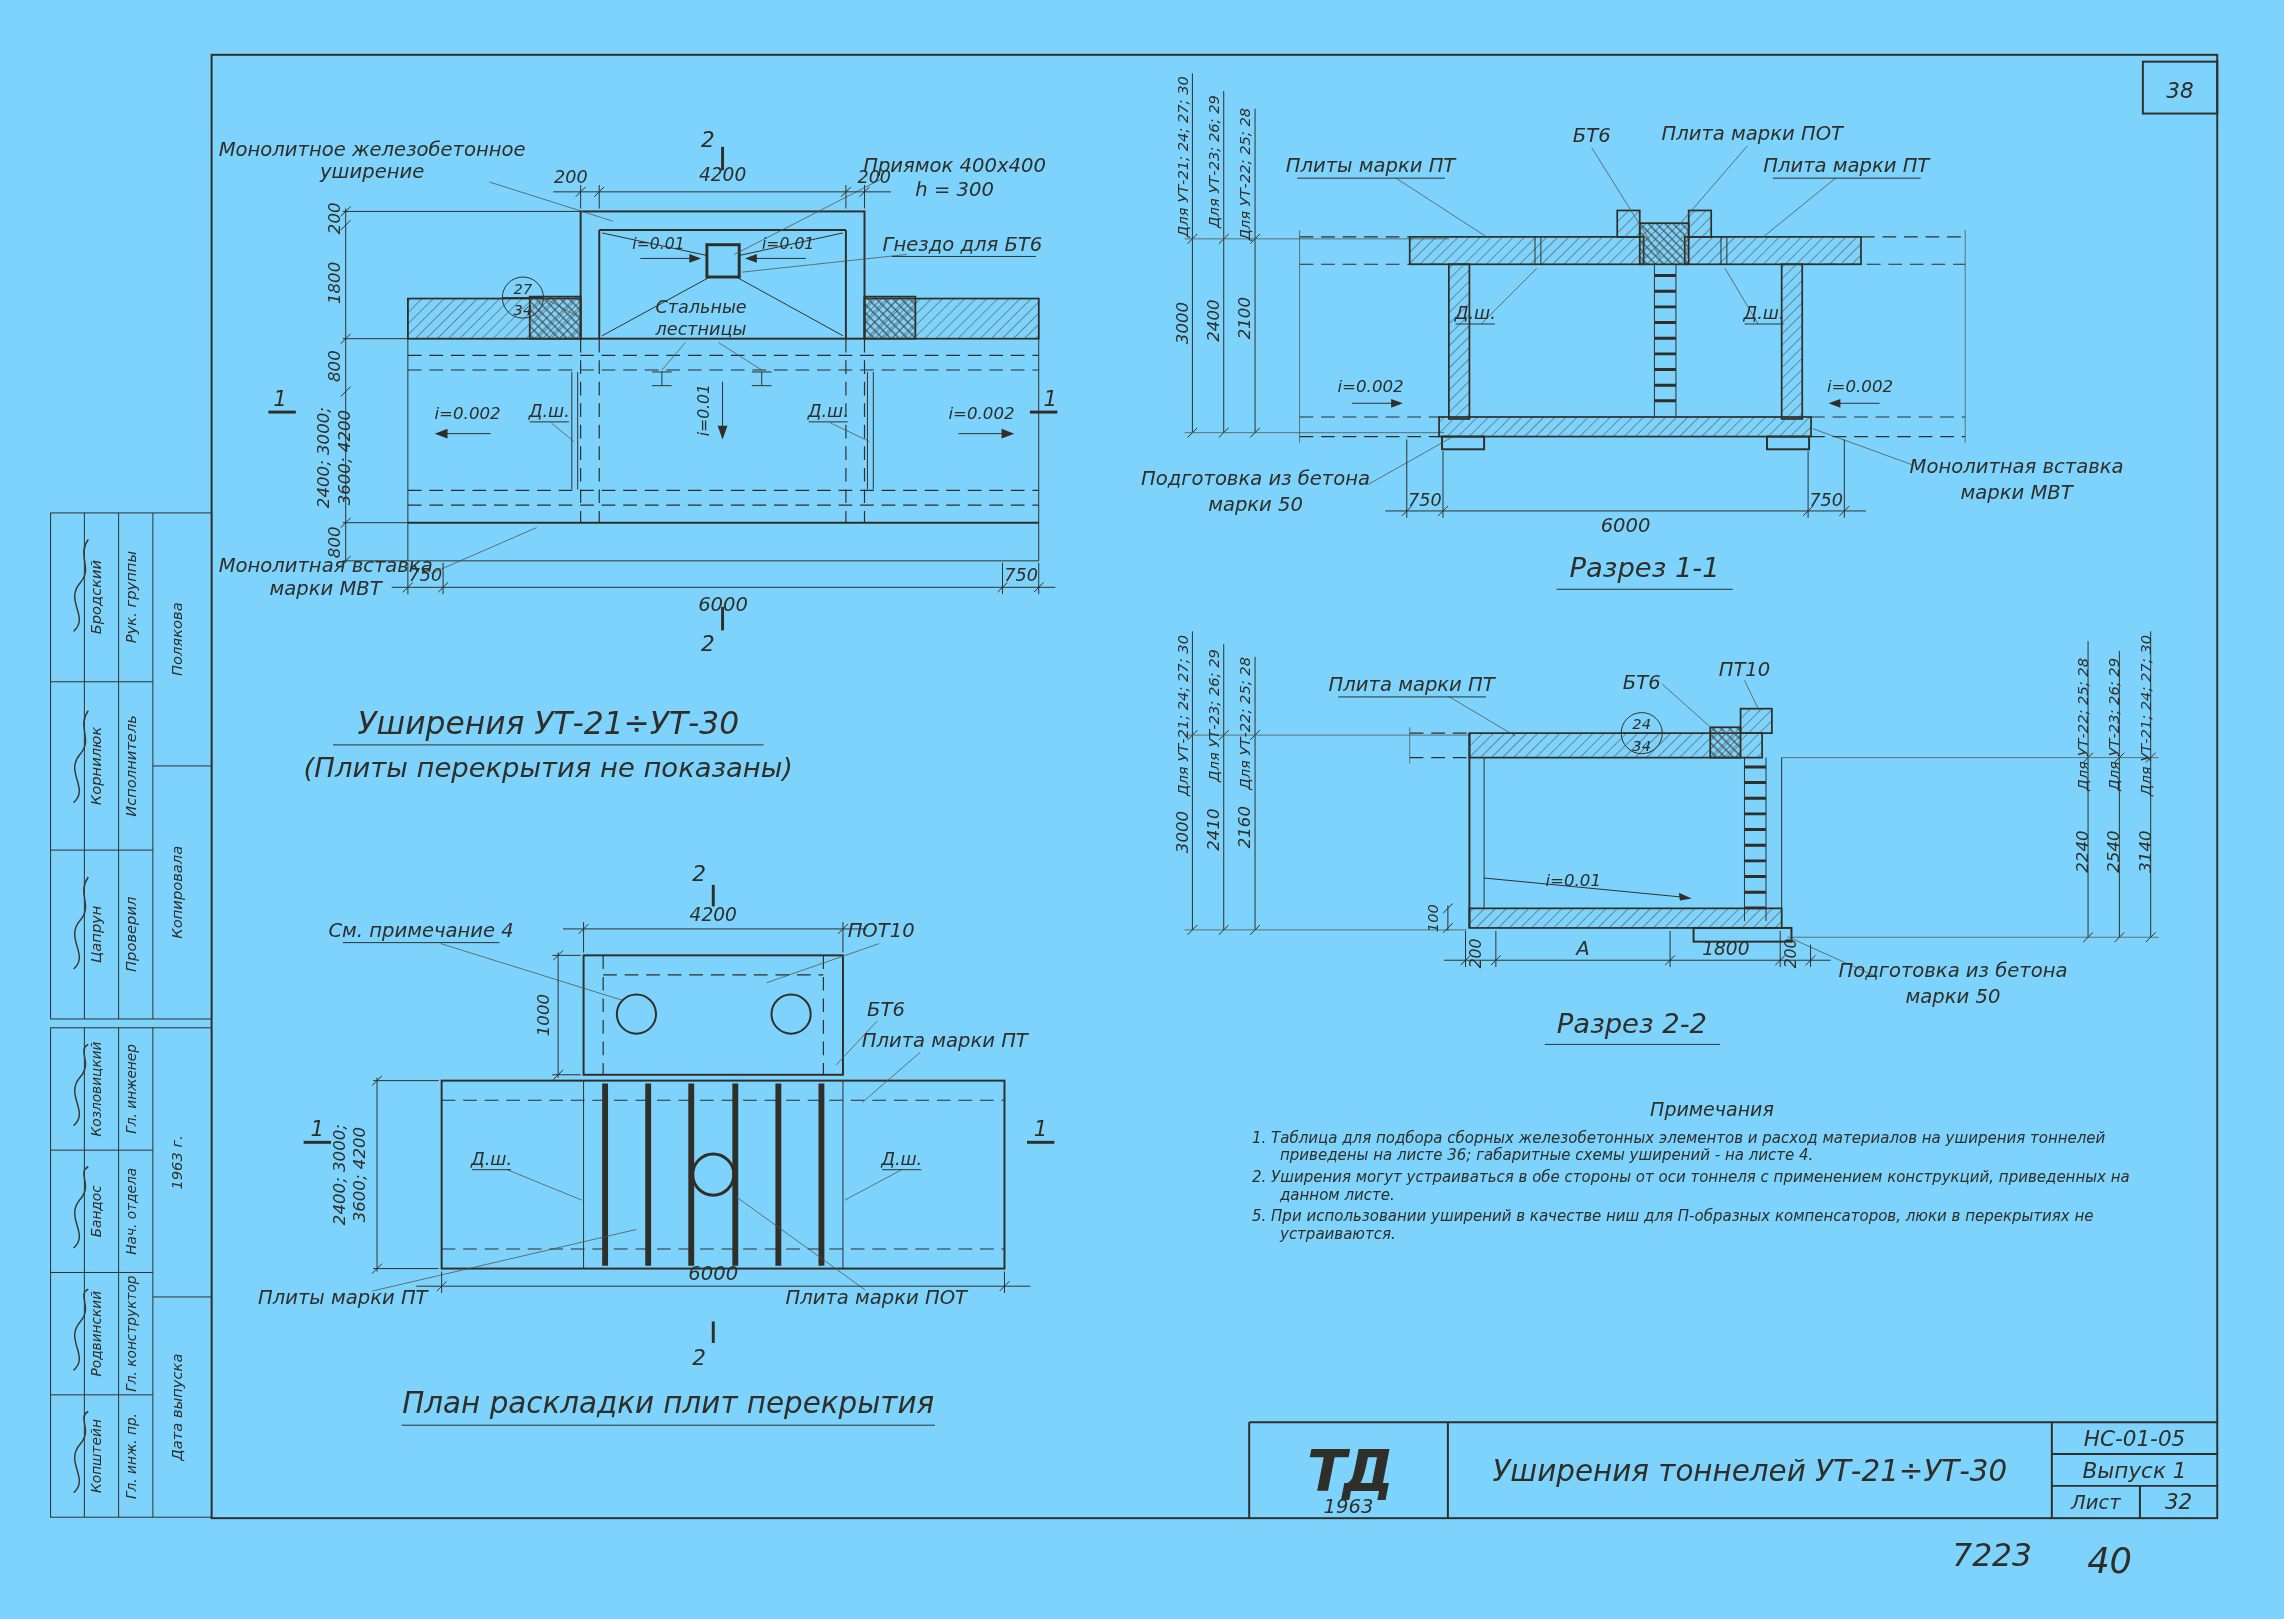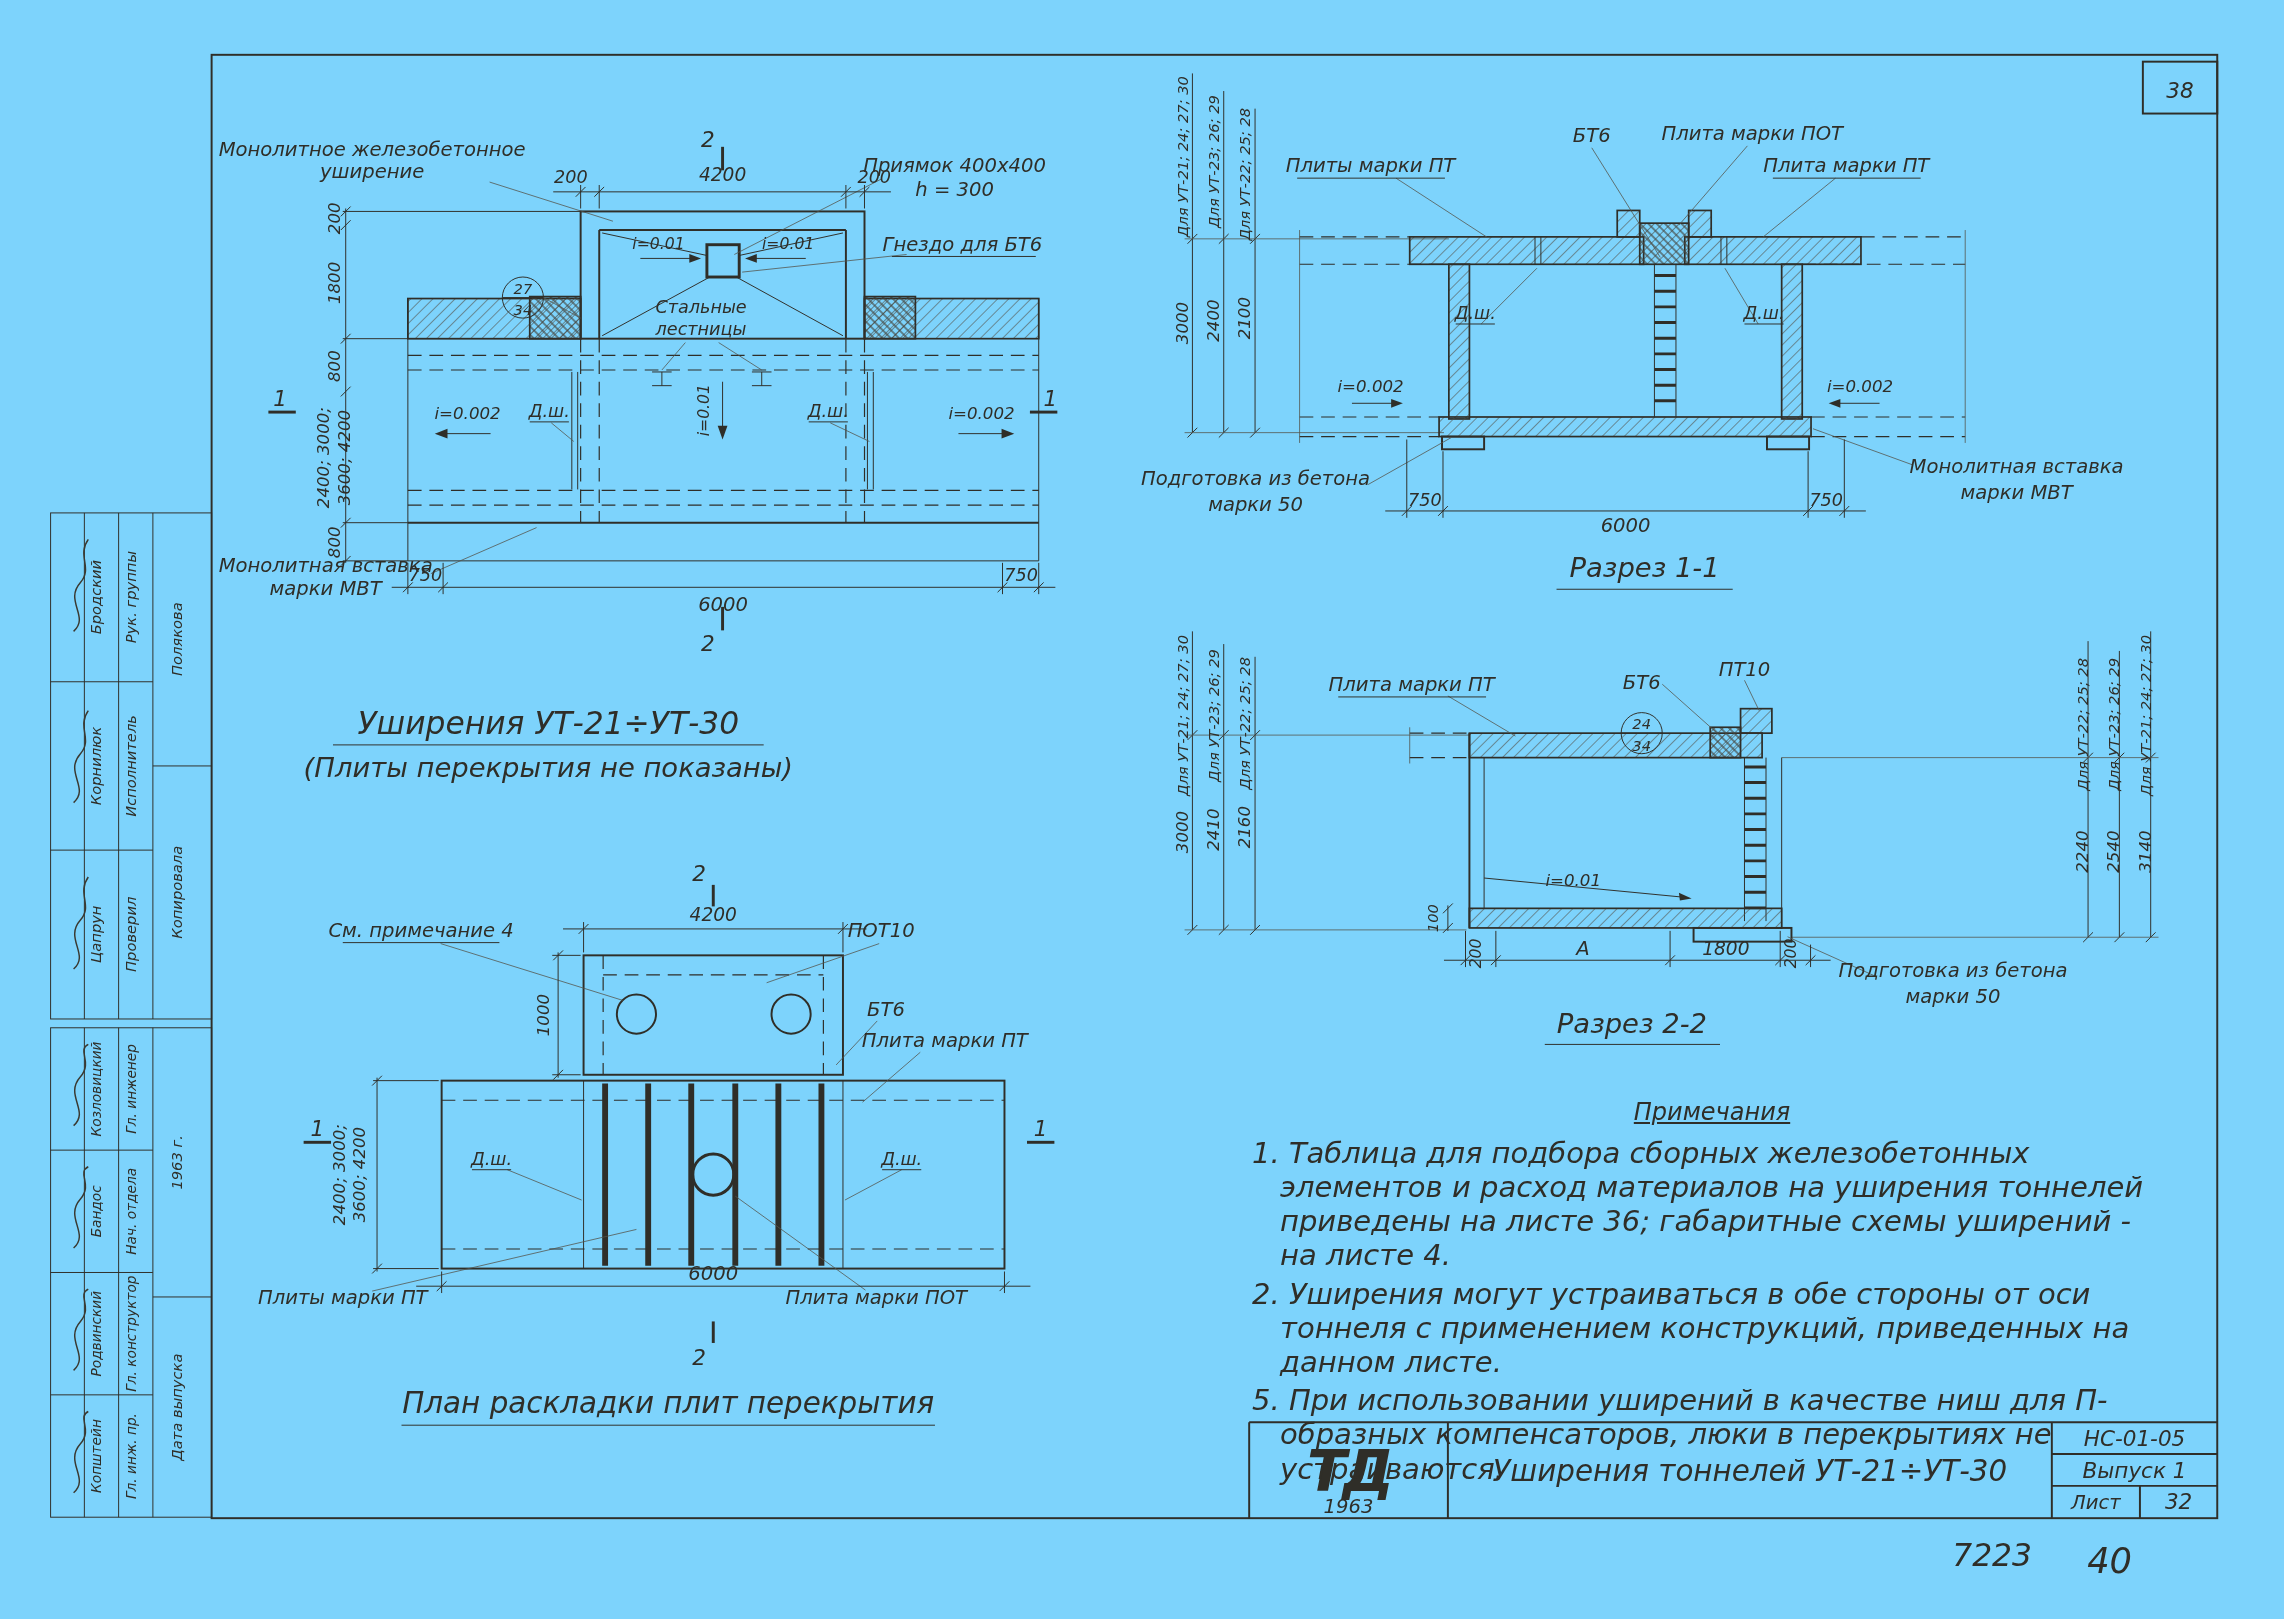--- a/index.html
+++ b/index.html
@@ -21,22 +21,22 @@
   .vn{stroke:#55544c;stroke-width:1.6;fill:none}
   .dash{stroke:#2f2e28;stroke-width:2.4;fill:none;stroke-dasharray:28 16}
   .bold{stroke:#2f2e28;stroke-width:12;fill:none}
   .hf{fill:url(#hatch);stroke:#2f2e28;stroke-width:3.5}
   .hf2{fill:url(#cross);stroke:#2f2e28;stroke-width:3.5}
   .ink{fill:#2f2e28;stroke:none}
   .rung{stroke:#2f2e28;stroke-width:44;stroke-dasharray:6 26;fill:none}
   .sig{stroke:#3a3931;stroke-width:3;fill:none}
   
   .notes{position:absolute;left:1252px;top:1098px;width:920px;color:#2f2e28;font-style:italic;}
-  .notes-title{text-align:center;font-size:24px;text-decoration:underline;margin-bottom:9.8px;}
-  .note-item{font-size:29px;line-height:1.18;padding-left:28px;text-indent:-28px;margin-bottom:3.9px;}
+  .notes-title{text-align:center;font-size:19px;margin-bottom:9.8px;}
+  .note-item{font-size:15px;line-height:1.18;padding-left:28px;text-indent:-28px;margin-bottom:3.9px;}
 </style>
 </head>
 <body>
 
 <div class="sheet">
 <svg width="2284" height="1619" viewBox="0 0 4666 3308">
   <defs>
     <pattern id="hatch" patternUnits="userSpaceOnUse" width="16" height="16" patternTransform="rotate(45)">
       <line x1="0" y1="0" x2="0" y2="16" stroke="#55544b" stroke-width="2.4"></line>
     </pattern>

